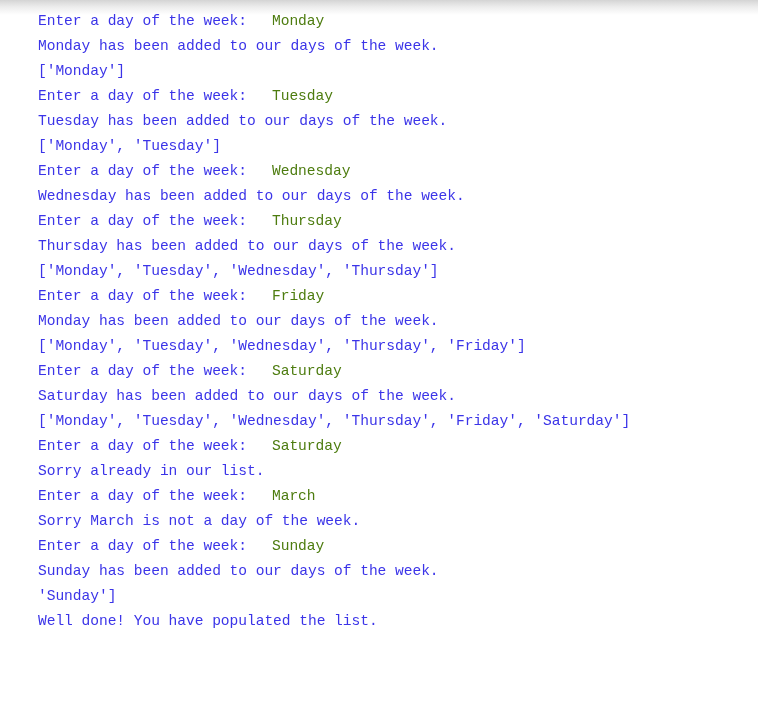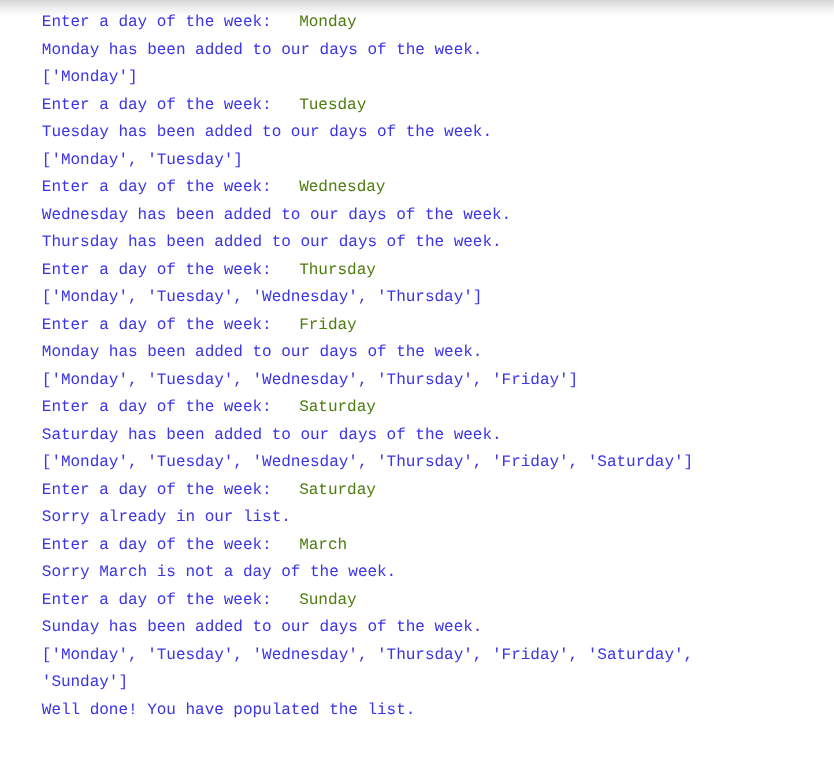--- a/index.html
+++ b/index.html
@@ -68,31 +68,30 @@
 
 <div id="console">
     <div class="line"><span class="seg out">Enter a day of the week:</span><span class="seg inp">Monday</span></div>
     <div class="line"><span class="seg out">Monday has been added to our days of the week.</span></div>
     <div class="line"><span class="seg out">['Monday']</span></div>
     <div class="line"><span class="seg out">Enter a day of the week:</span><span class="seg inp">Tuesday</span></div>
     <div class="line"><span class="seg out">Tuesday has been added to our days of the week.</span></div>
     <div class="line"><span class="seg out">['Monday', 'Tuesday']</span></div>
     <div class="line"><span class="seg out">Enter a day of the week:</span><span class="seg inp">Wednesday</span></div>
     <div class="line"><span class="seg out">Wednesday has been added to our days of the week.</span></div>
+    <div class="line"><span class="seg out">Enter a day of the week:</span><span class="seg inp">Thursday</span></div>
     <div class="line"><span class="seg out">Thursday has been added to our days of the week.</span></div>
-    <div class="line"><span class="seg out">Enter a day of the week:</span><span class="seg inp">Thursday</span></div>
     <div class="line"><span class="seg out">['Monday', 'Tuesday', 'Wednesday', 'Thursday']</span></div>
     <div class="line"><span class="seg out">Enter a day of the week:</span><span class="seg inp">Friday</span></div>
     <div class="line"><span class="seg out">Monday has been added to our days of the week.</span></div>
     <div class="line"><span class="seg out">['Monday', 'Tuesday', 'Wednesday', 'Thursday', 'Friday']</span></div>
     <div class="line"><span class="seg out">Enter a day of the week:</span><span class="seg inp">Saturday</span></div>
     <div class="line"><span class="seg out">Saturday has been added to our days of the week.</span></div>
     <div class="line"><span class="seg out">['Monday', 'Tuesday', 'Wednesday', 'Thursday', 'Friday', 'Saturday']</span></div>
     <div class="line"><span class="seg out">Enter a day of the week:</span><span class="seg inp">Saturday</span></div>
     <div class="line"><span class="seg out">Sorry already in our list.</span></div>
     <div class="line"><span class="seg out">Enter a day of the week:</span><span class="seg inp">March</span></div>
     <div class="line"><span class="seg out">Sorry March is not a day of the week.</span></div>
     <div class="line"><span class="seg out">Enter a day of the week:</span><span class="seg inp">Sunday</span></div>
     <div class="line"><span class="seg out">Sunday has been added to our days of the week.</span></div>
-    <div class="line"><span class="seg out">['Monday', 'Tuesday', 'Wednesday', 'Thursday', 'Friday', 'Saturday',</span></div>
     <div class="line"><span class="seg out">'Sunday']</span></div>
     <div class="line"><span class="seg out">Well done! You have populated the list.</span></div>
   </div>
 
 </body></html>

